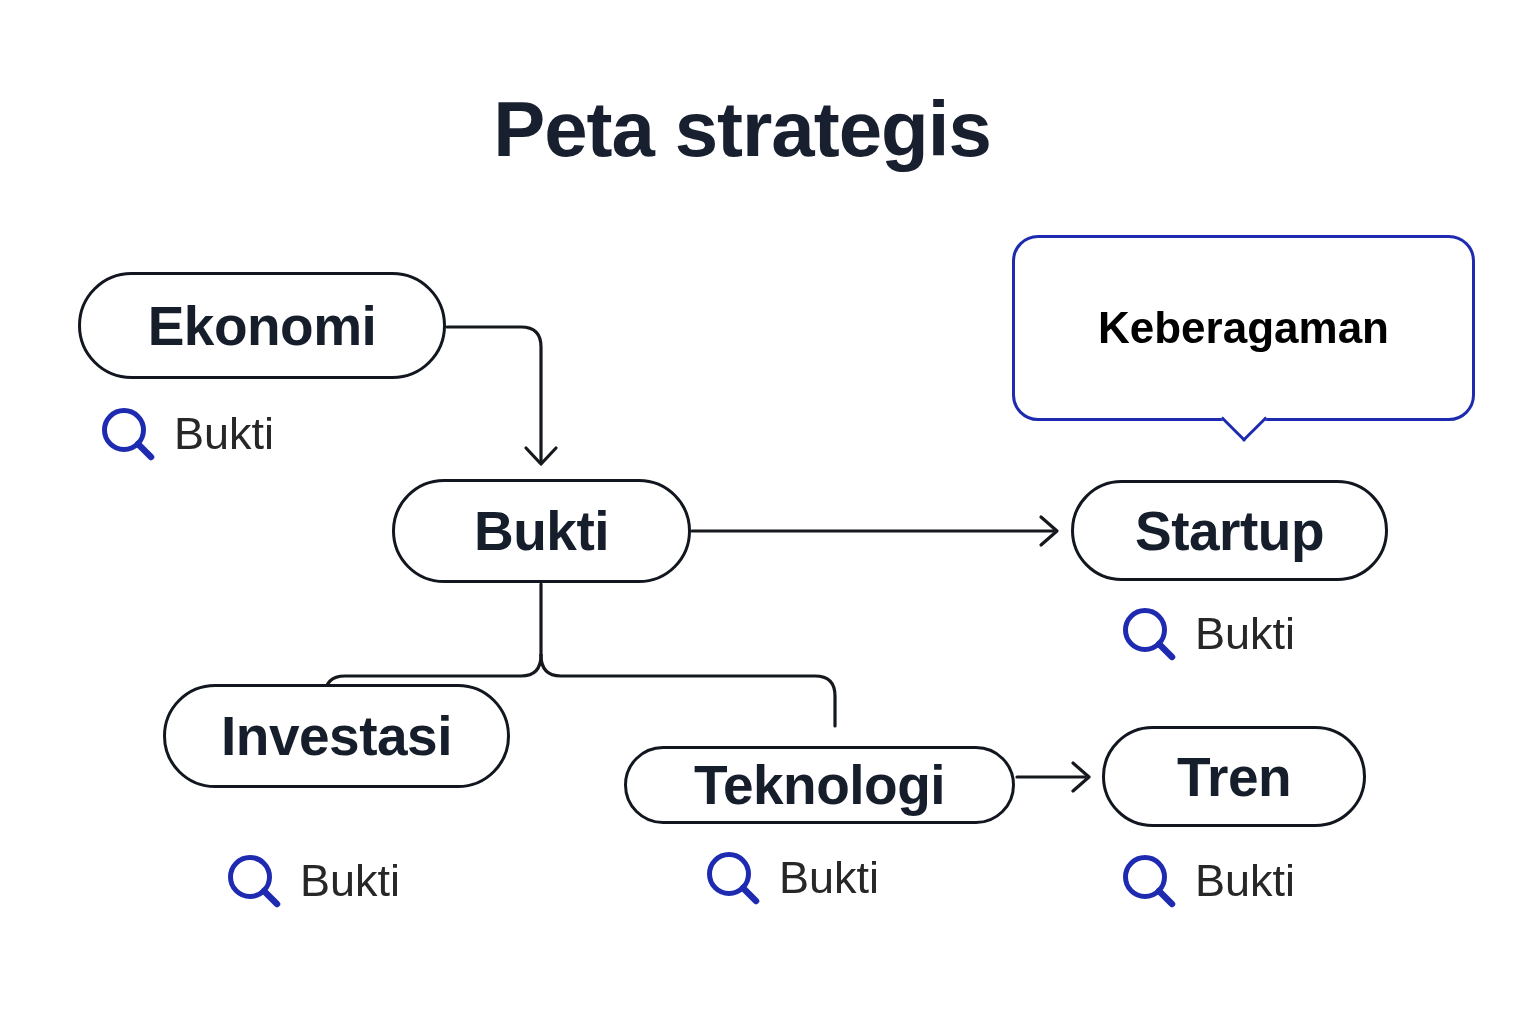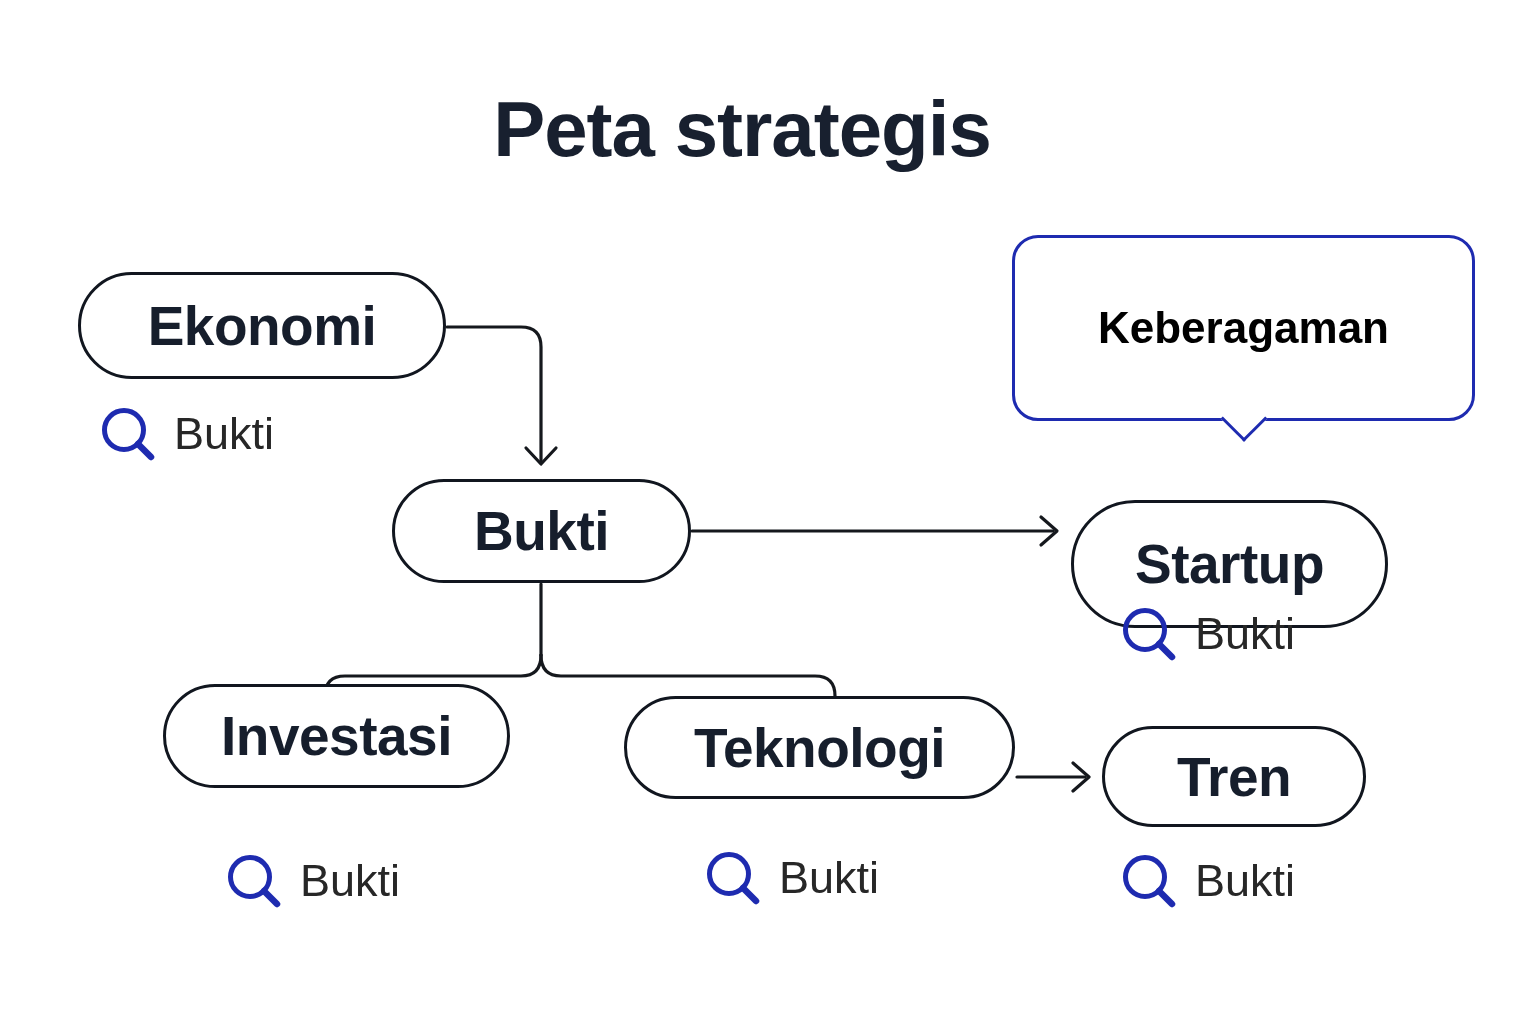--- a/index.html
+++ b/index.html
@@ -42,23 +42,23 @@
     background:#ffffff;
     border:3px solid #11161f;
     border-radius:999px;
     display:flex;align-items:center;justify-content:center;
     font-size:55px;font-weight:700;letter-spacing:-0.5px;
     color:#161e2c;
     cursor:pointer;
   }
   #n-ekonomi  {left:78px;  top:272px; width:368px; height:107px;}
   #n-bisnis   {left:392px; top:479px; width:299px; height:104px;}
-  #n-startup  {left:1071px;top:500px; width:317px; height:128px;}
+  #n-startup  {left:1071px;top:480px; width:317px; height:101px;}
   #n-investasi{left:163px; top:684px; width:347px; height:104px;}
-  #n-teknologi{left:624px; top:696px; width:391px; height:103px;}
+  #n-teknologi{left:624px; top:746px; width:391px; height:78px;}
   #n-tren     {left:1102px;top:726px; width:264px; height:101px;text-align:center;}
 
   .callout{
     position:absolute;
     left:1012px;top:235px;width:463px;height:186px;
     box-sizing:border-box;
     background:#ffffff;
     border:3.5px solid var(--blue);
     border-radius:26px;
     display:flex;flex-direction:column;align-items:center;justify-content:center;

